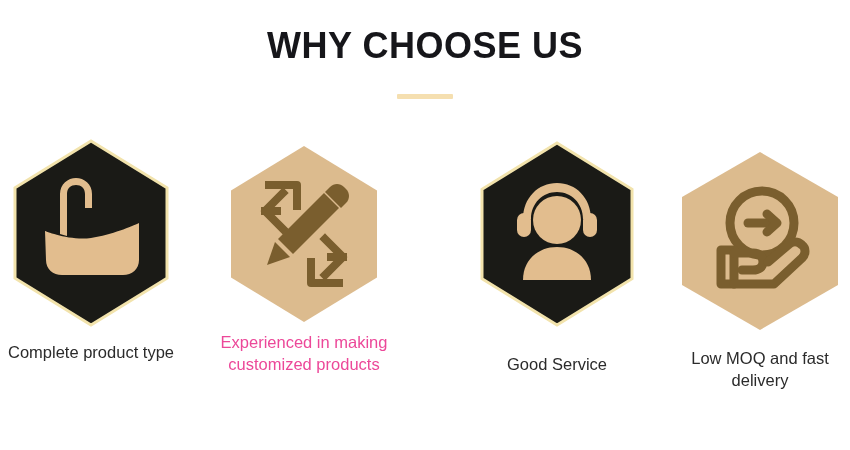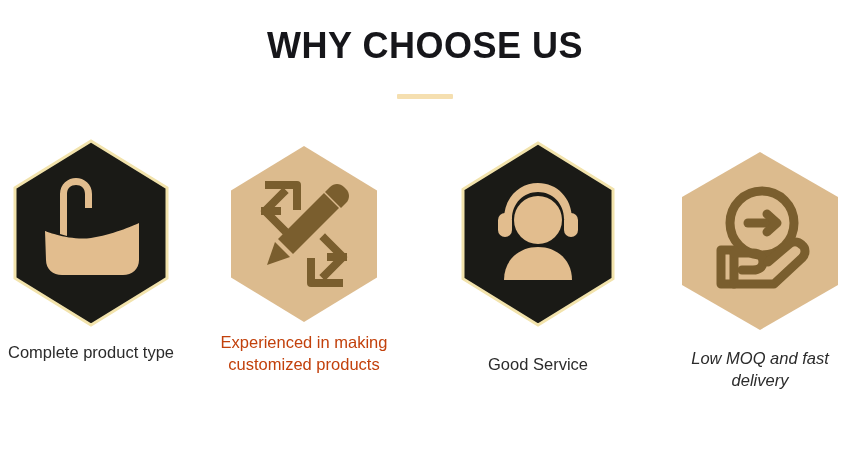--- a/index.html
+++ b/index.html
@@ -54,21 +54,21 @@
     width: 850px;
     height: 300px;
   }
   .feature {
     position: absolute;
     top: 0;
     text-align: center;
   }
   .feature-0 { left: 0px;   width: 182px; }
   .feature-1 { left: 197px; width: 214px; }
-  .feature-2 { left: 453px; width: 170px; }
+  .feature-2 { left: 472px; width: 170px; }
   .feature-3 { left: 665px; width: 190px; }
 
   .hex-wrap {
     position: relative;
     margin: 0 auto;
   }
   .hex {
     position: relative;
     display: block;
   }
@@ -80,21 +80,21 @@
   .caption {
     font-size: 16.5px;
     color: #2b2b2b;
     line-height: 1.33;
     font-family: "Liberation Sans", sans-serif;
     margin: 0 auto;
   }
   .cap-0 { margin-top: 14px; width: 178px; text-align: center; }
   .cap-1 { margin-top: 8px;  width: 214px; }
   .cap-2 { margin-top: 26px; width: 170px; }
-  .cap-3 { margin-top: 16px; width: 176px; font-style: italic; }
+  .cap-3 { margin-top: 16px; width: 176px; }
 </style>
 </head>
 <body style="background: rgb(255, 255, 255);">
 
 <div class="page">
 
   <div class="header">
     <h1 class="page-title" style="color: rgb(22, 22, 26);">WHY CHOOSE US</h1>
     <div class="title-divider" id="title-divider" style="background: rgb(245, 223, 176);"></div>
   </div>
@@ -142,21 +142,21 @@
               <path d="M95 49 L110 64 L64 110 L49 95 Z"></path>
 
               <path d="M101 43 C105 39, 111 39, 115 43 L117 45 C121 49, 121 55, 117 59
                        L112 64 L96 48 Z"></path>
 
               <path d="M46 98 L61 113 L38 121 Z"></path>
             </g>
           </svg>
         </span>
       </div>
-      <p class="caption cap-1" style="color: #c2410c;">Experienced in making customized products</p>
+      <p class="caption cap-1" style="color: #ec4899;">Experienced in making customized products</p>
     </div>
 
     <div class="feature feature-2">
       <div class="hex-wrap" style="width:156px;height:188px;margin-top:2px;">
         <span class="hex">
           <svg width="156" height="188" viewBox="0 0 156 188" xmlns="http://www.w3.org/2000/svg">
             <polygon points="78,3 153,49.25 153,138.75 78,185 3,138.75 3,49.25" fill="#1a1a16" stroke="#f2e3ac" stroke-width="3"></polygon>
             <g fill="#e2bd8e">
 
               <path d="M44 79 C44 58, 59 43, 78 43 C97 43, 112 58, 112 79

